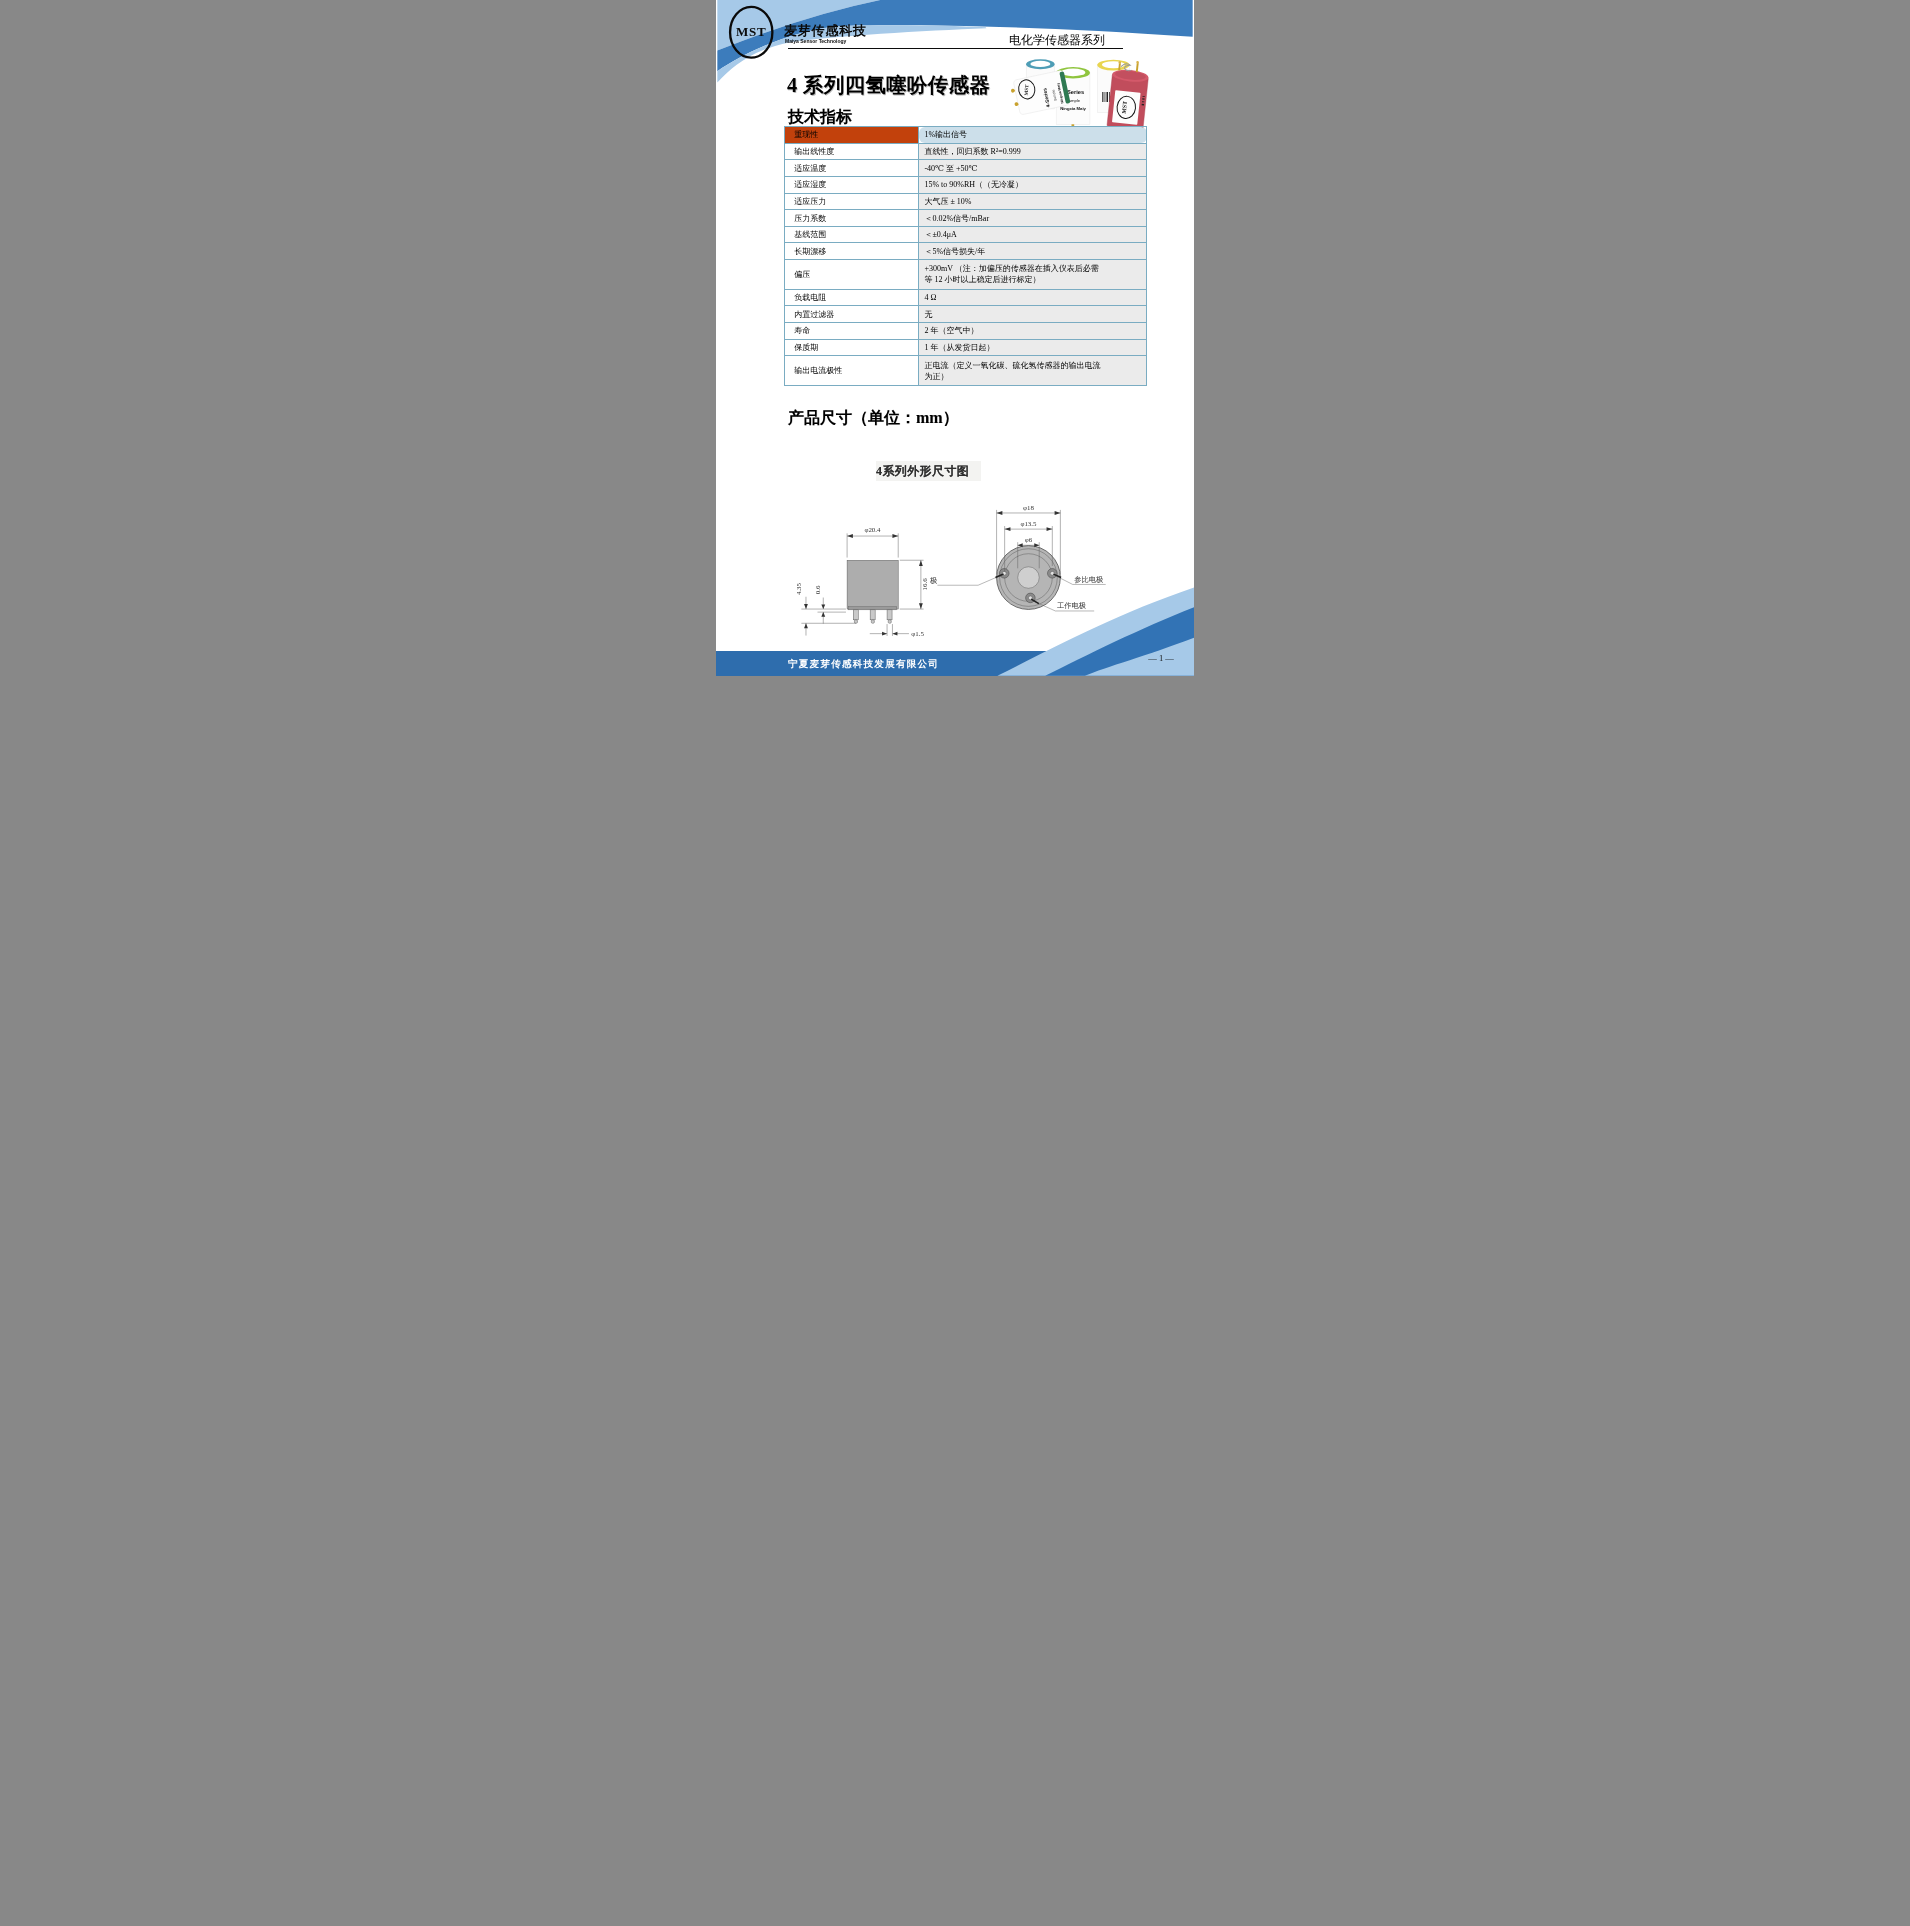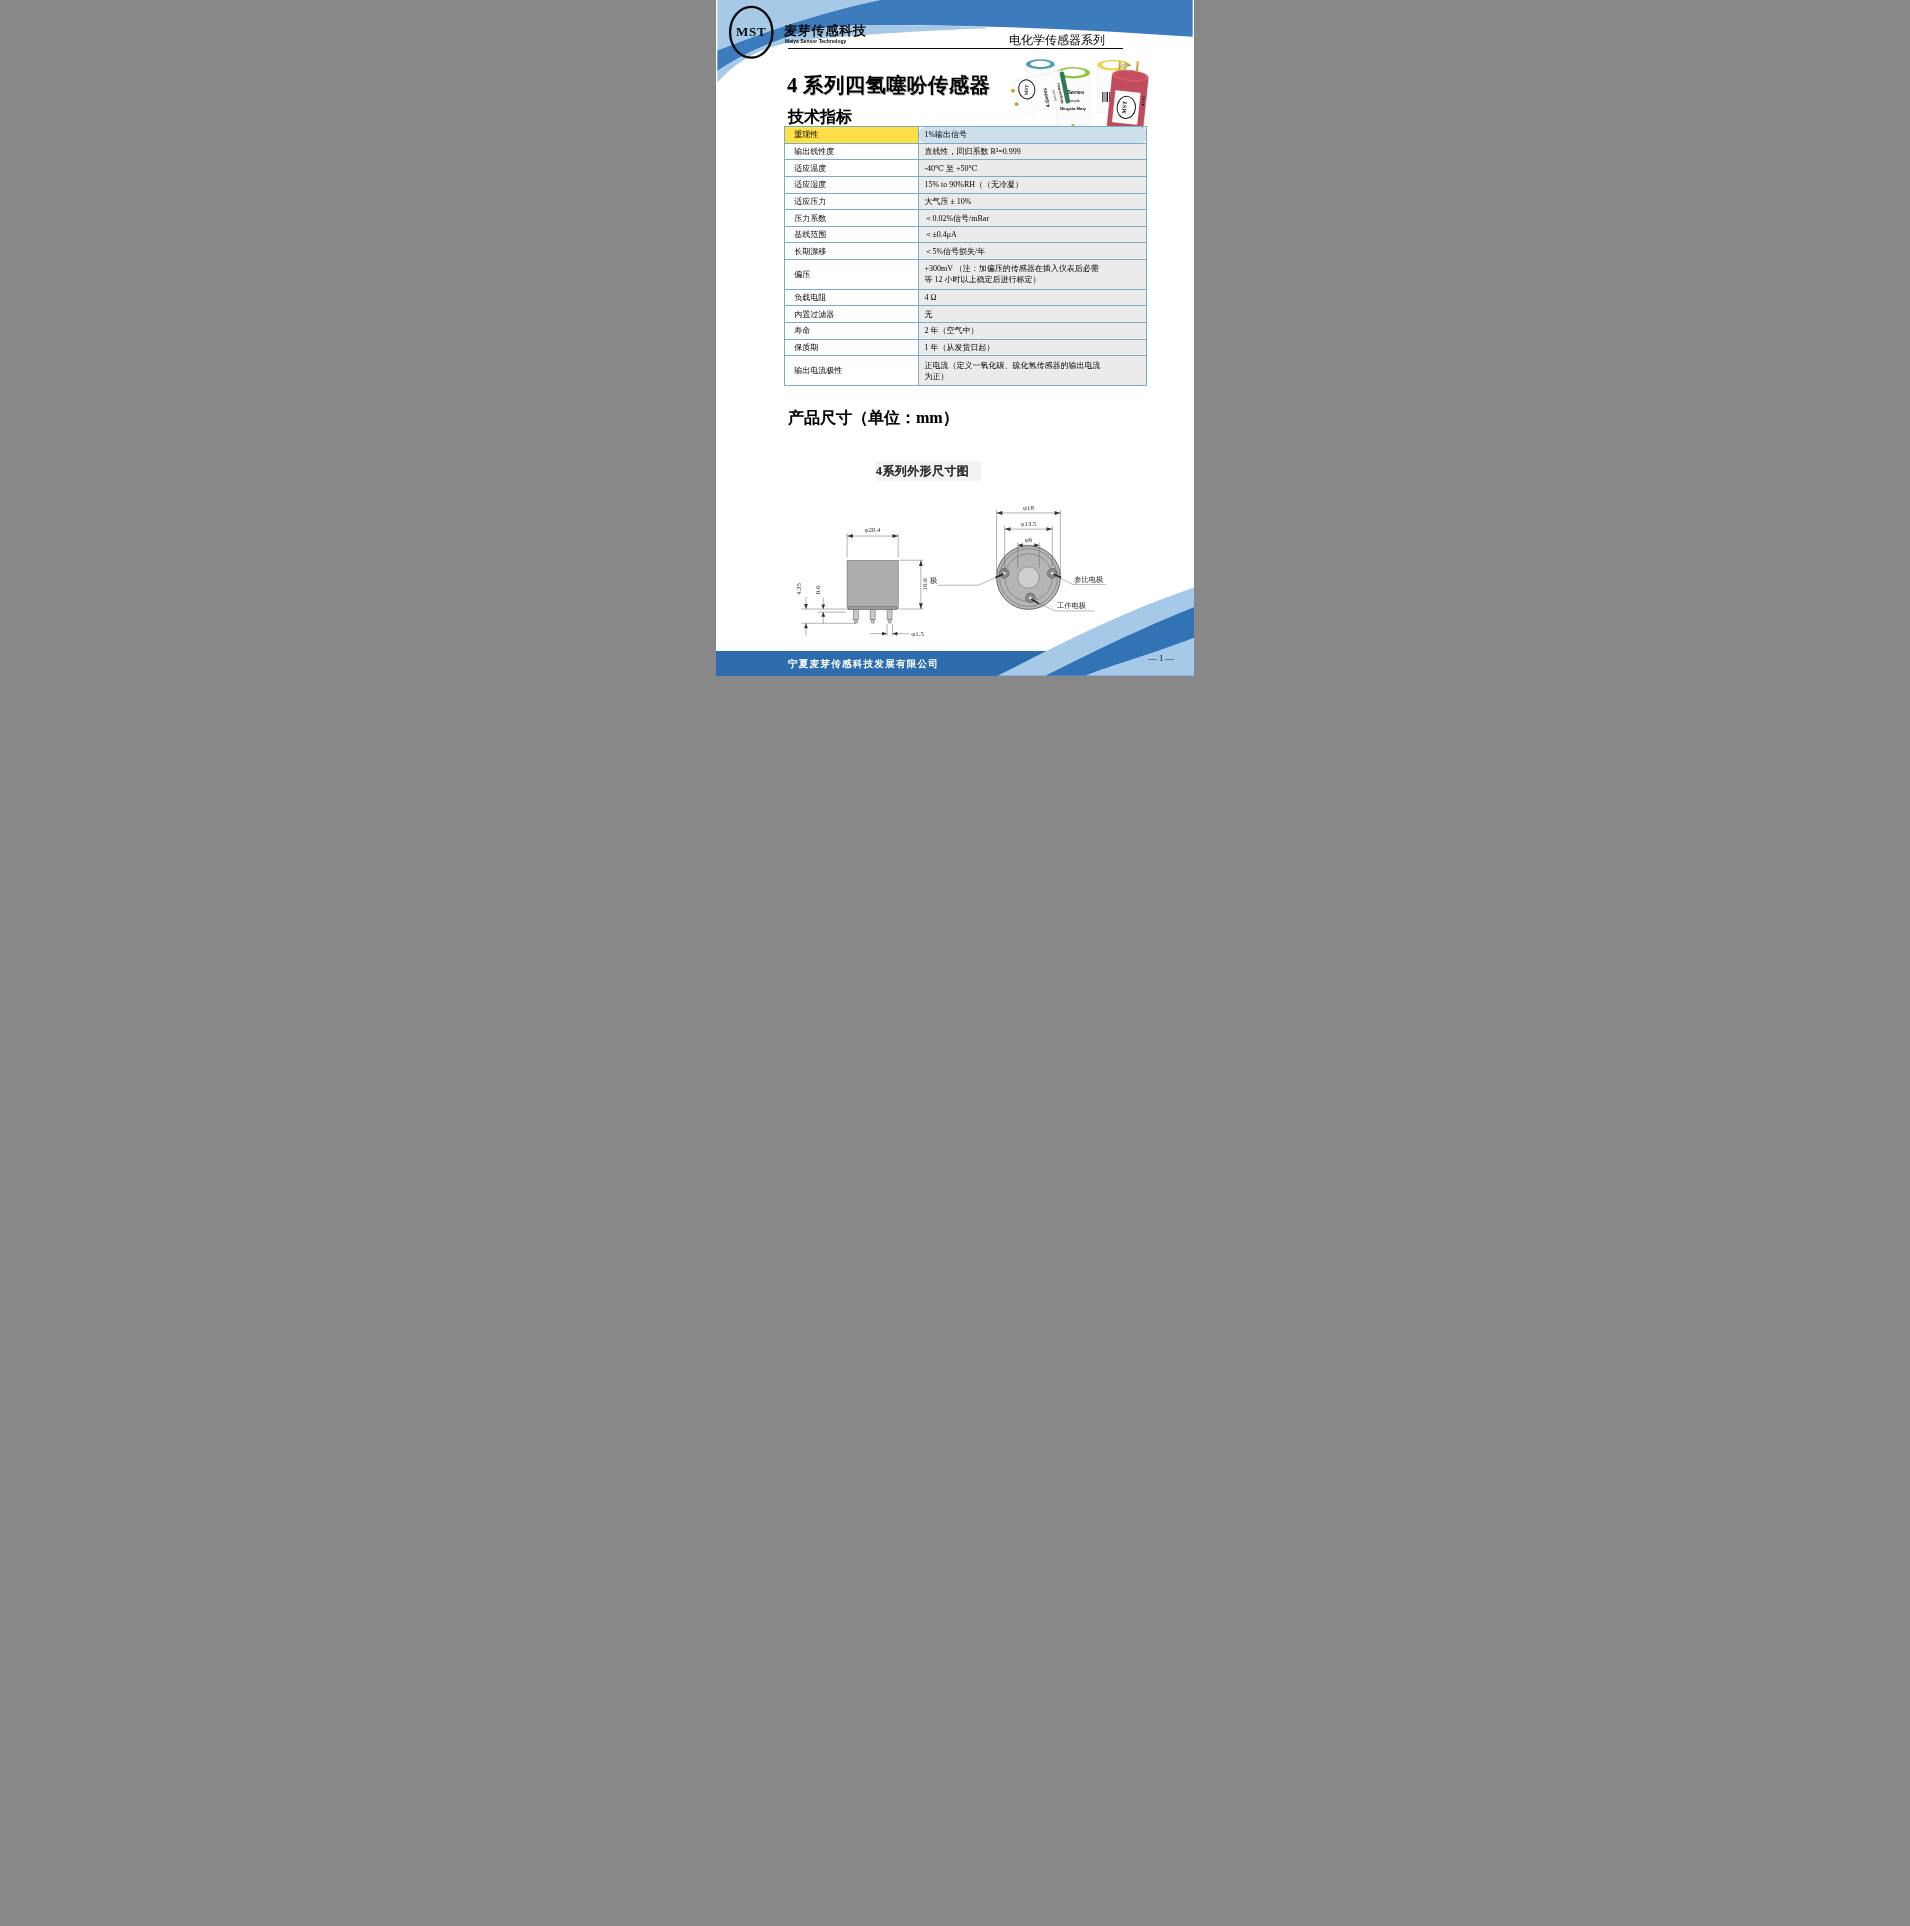--- a/index.html
+++ b/index.html
@@ -25,21 +25,21 @@
   .sec-title { position:absolute; font-weight:bold; color:#000; white-space:nowrap;
                text-shadow:0.4px 0.4px 0.4px rgba(0,0,0,0.22); }
   .sec-specs { top:107px; left:72px; font-size:16px; }
   .sec-dims  { top:408px; left:72px; font-size:16px; }
 
   .spec-table { position:absolute; top:126px; left:68px; width:362px; height:260px;
                 border-collapse:collapse; table-layout:fixed; }
   .spec-table td { border:0.8px solid #7AACC2; font-size:8px; color:#000;
                    padding:0.8px 2.3px 0.8px 9.2px; vertical-align:middle; }
   .spec-table td.val { padding-left:5.4px; background:#EBEBEB; white-space:pre-line; }
-  .spec-table tr.hd td { background:#fde047; }
+  .spec-table tr.hd td { background:#c2410c; }
   .spec-table tr.hd td.val { background:#CCDFEA;border-radius:6px; }
   .spec-table tr { height:16px; }
   .spec-table tr.tall { height:28.5px; }
   .spec-table { border:1.2px solid #7AACC2; }
 
   .draw-caption { position:absolute; top:461px; left:160px; width:105px; height:20px;
                   background:#F3F3F1; color:#2e2e2e; font-size:12px; font-weight:bold;
                   text-align:left; line-height:20px; letter-spacing:0.4px;
                   text-shadow:0 0 0.4px rgba(60,60,60,.7); }
 

